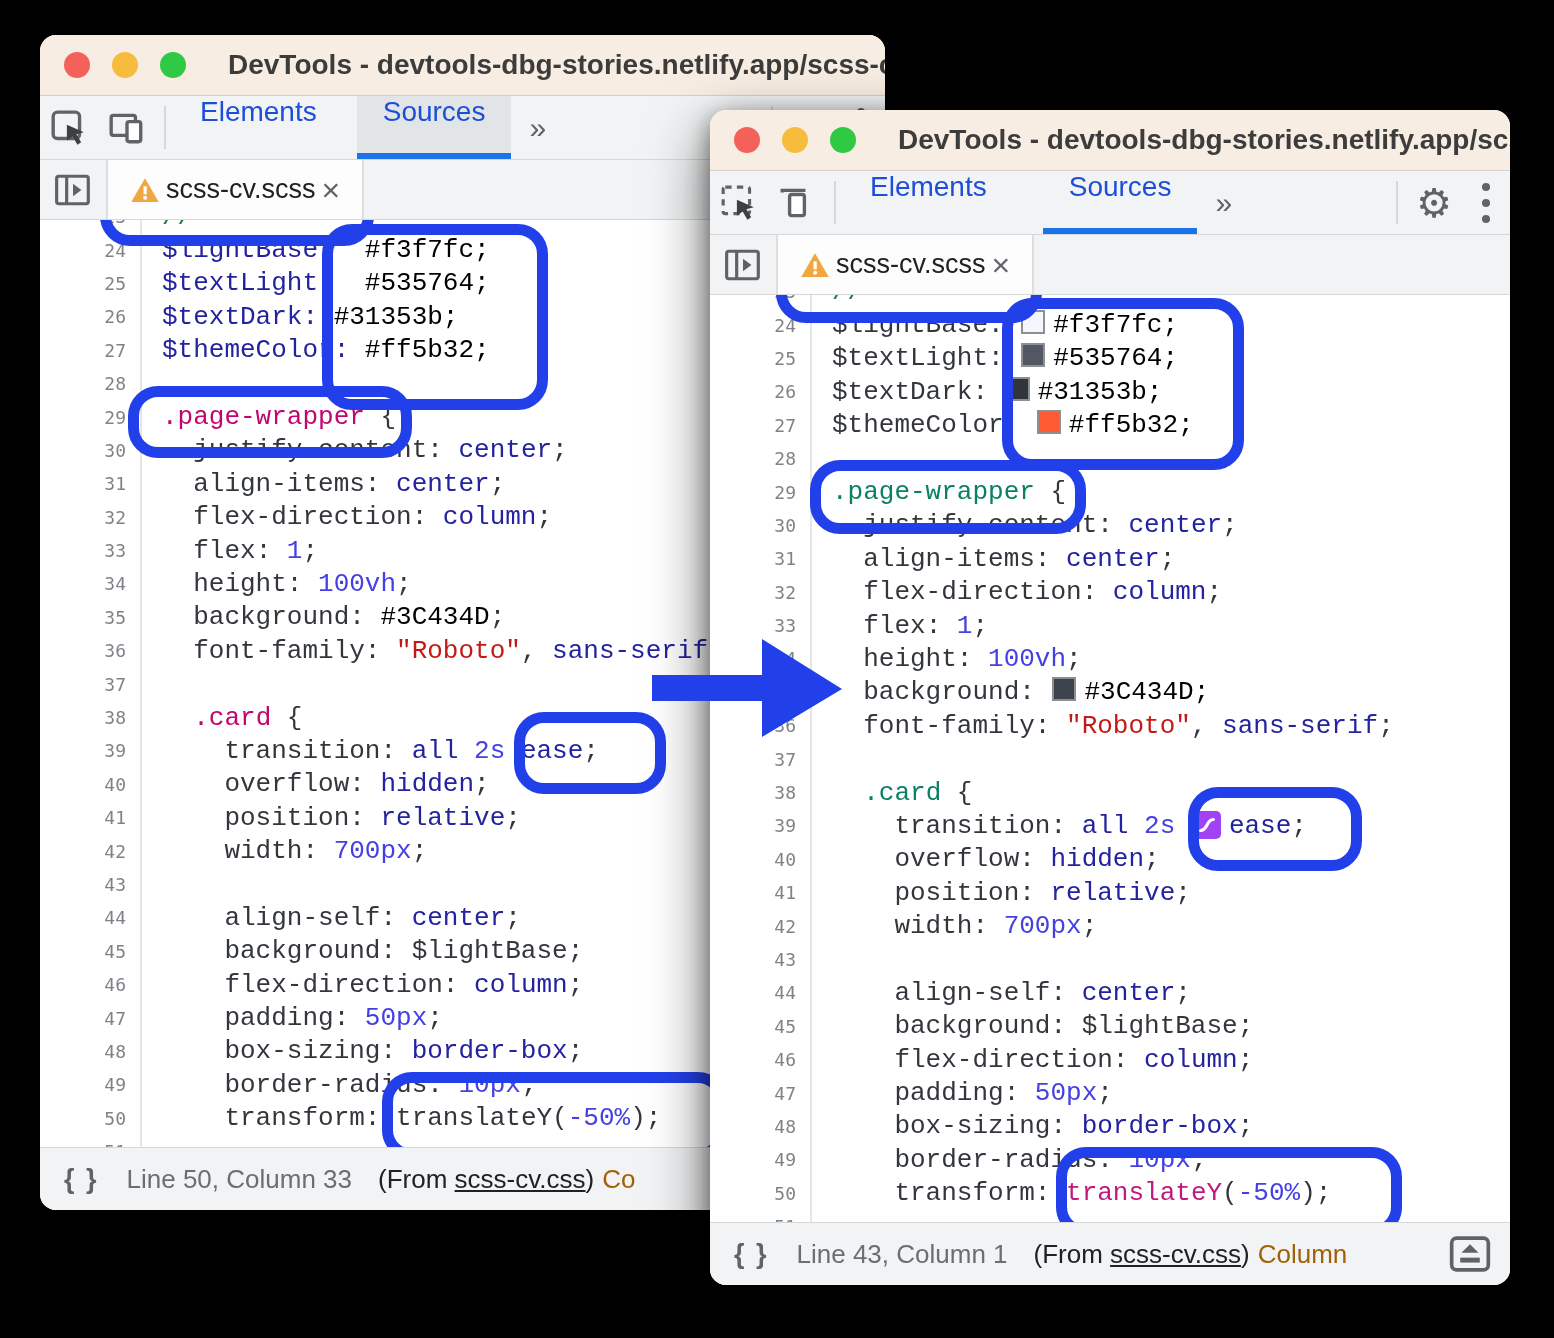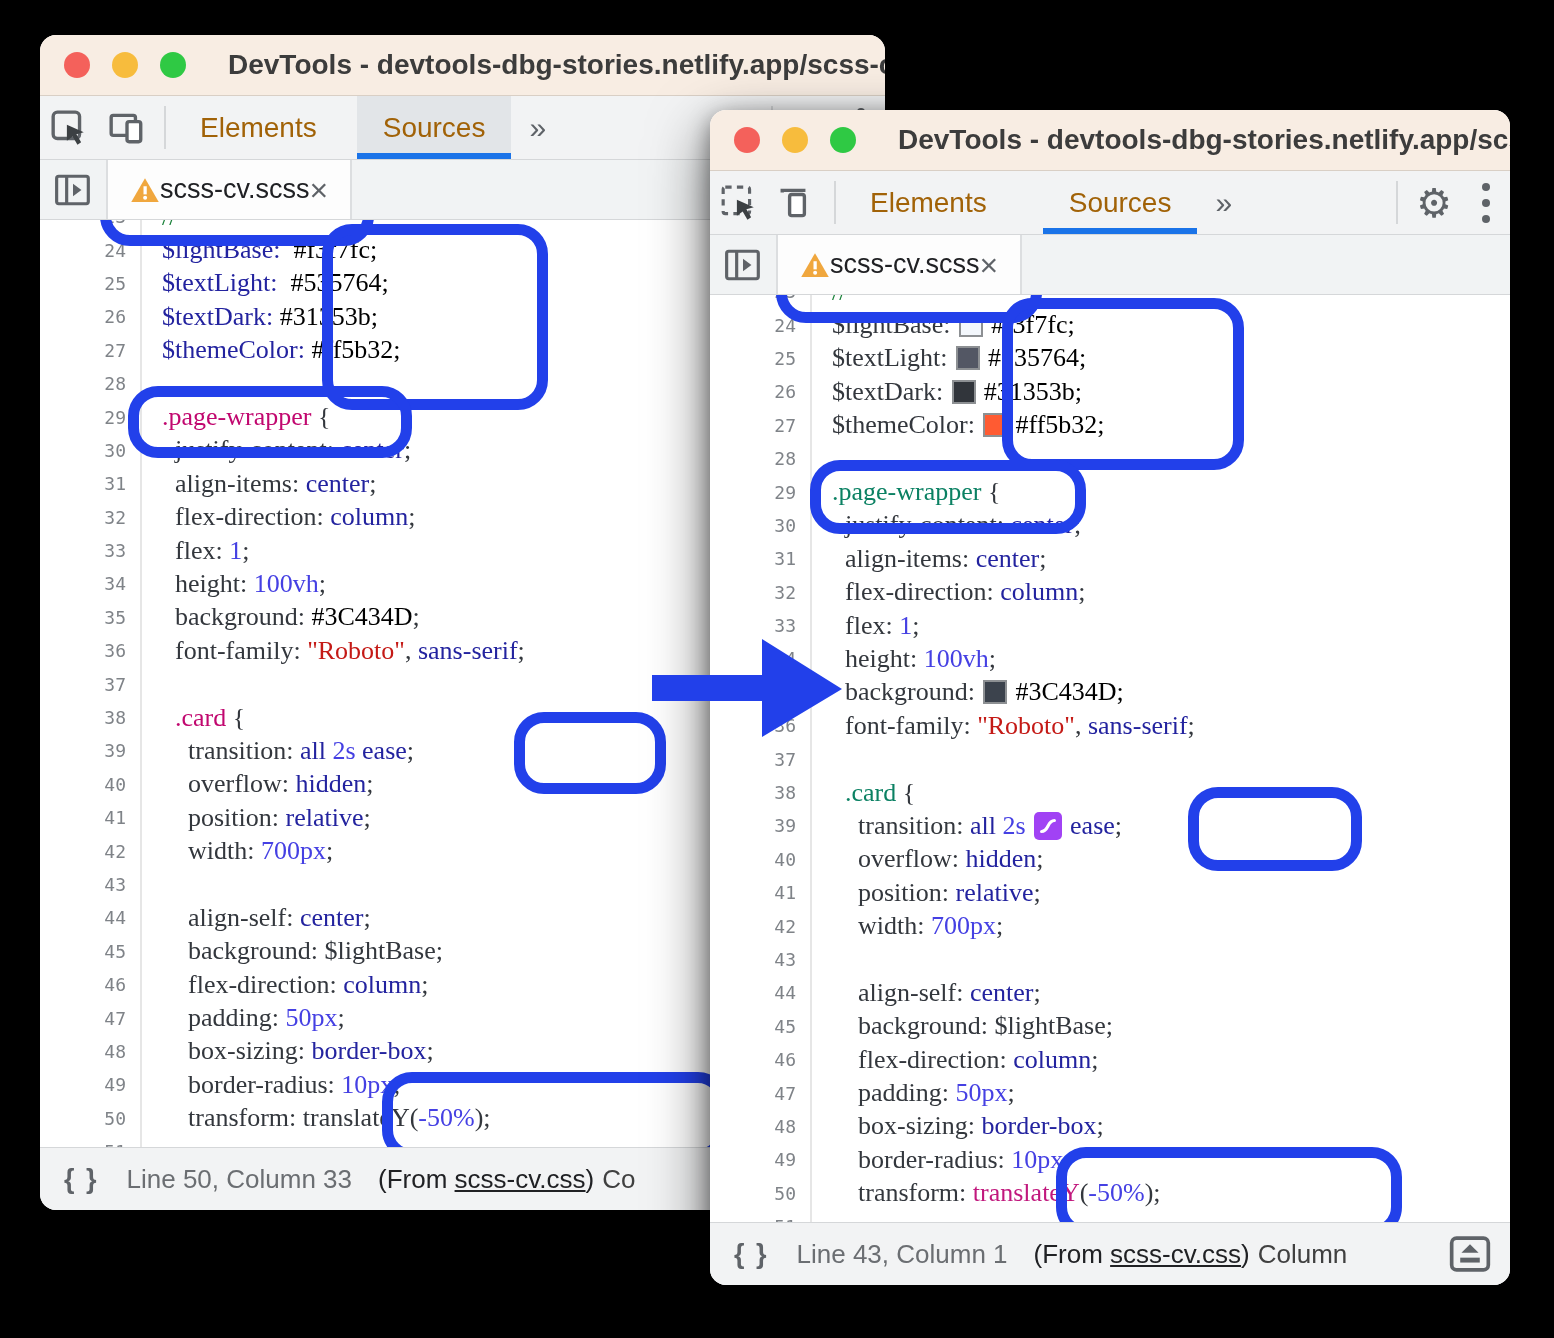--- a/index.html
+++ b/index.html
@@ -21,46 +21,46 @@
   .light.red{background:#f4615b;}
   .light.yellow{background:#f7bc3d;}
   .light.green{background:#2fc944;}
   .win-title{margin-left:42px;font-size:28px;font-weight:bold;color:#3c3c3c;white-space:nowrap;overflow:hidden;}
 
   
   .toolbar{height:63px;background:#f2f3f4;border-bottom:1px solid #d5d7d9;
     display:flex;align-items:stretch;flex-shrink:0;position:relative;}
   .tbicon{display:flex;align-items:center;justify-content:center;width:58px;flex-shrink:0;}
   .tbdivider{width:0;border-left:2px solid #d5d7d9;margin:10px 8px;}
-  .paneltab{display:flex;align-items:center;padding:0 26px;font-size:28px;color:#a16207;position:relative;white-space:nowrap;}
+  .paneltab{display:flex;align-items:flex-start;padding:0 26px;font-size:28px;color:#1d4ed8;position:relative;white-space:nowrap;}
   .paneltab.selected-gray{background:#e2e5e8;}
   .paneltab .underline{position:absolute;left:0;right:0;bottom:0;height:6px;background:#1a73e8;}
   .chevs{font-size:30px;color:#5f6368;display:flex;align-items:center;padding:0 18px;}
   .gear{font-family:"DejaVu Sans",sans-serif;font-size:40px;color:#5f6368;display:flex;align-items:center;padding:0 10px;}
   .kebab{display:flex;flex-direction:column;justify-content:center;gap:8px;padding:0 20px;}
   .kebab i{width:8px;height:8px;border-radius:50%;background:#5f6368;display:block;}
   .tbspacer{flex:1;}
 
   
   .filetabs{height:59px;background:#f1f3f4;border-bottom:1px solid #d5d7d9;
     display:flex;align-items:stretch;flex-shrink:0;}
   .toggle-cell{width:66px;border-right:2px solid #dcdee0;display:flex;align-items:center;justify-content:center;flex-shrink:0;}
-  .filetab{display:flex;align-items:center;background:#fdfdfd;border-right:2px solid #dcdee0;padding:0 22px;gap:0;text-align:right;}
+  .filetab{display:flex;align-items:center;background:#fdfdfd;border-right:2px solid #dcdee0;padding:0 22px;gap:6px;text-align:right;}
   .filetab .fname{font-size:27px;color:#202124;white-space:nowrap;}
   .filetab .fclose{font-size:32px;color:#5f6368;line-height:1;}
 
   
   .code{flex:1;position:relative;overflow:hidden;background:#fff;}
   .code-lines{position:absolute;left:0;top:-20px;right:0;}
   .code-row{height:33.4px;display:flex;align-items:center;}
   .ln{width:86px;padding-right:14px;text-align:right;flex-shrink:0;
     font-family:"DejaVu Sans Mono","Liberation Mono",monospace;font-size:18px;color:#7f8388;}
   .gsep{align-self:stretch;border-left:2px solid #e6e6e6;}
-  .ct{font-family:Liberation Serif, serif;font-size:26px;
-    white-space:pre;padding-left:20px;display:flex;align-items:center;}
+  .ct{font-family:Liberation Mono, monospace;font-size:26px;
+    white-space:pre;padding-left:20px;display:flex;align-items:flex-start;}
   .seg{white-space:pre;}
   .seg-pr{color:#33373d;} .seg-pl{color:#33373d;}
   .seg-kw{color:#23239f;} .seg-num{color:#4540e3;}
   .seg-hex{color:#000000;} .seg-str{color:#c41a16;}
   .seg-selL{color:#c1076f;} .seg-selR{color:#0b8163;}
   .seg-var{color:#23239f;} .seg-fn{color:#c1187d;} .seg-com{color:#188038;}
   .swatch{display:inline-block;width:24px;height:24px;margin:0 8px 0 2px;
     border:2px solid #8d9093;box-sizing:border-box;vertical-align:middle;flex-shrink:0;}
   .bez{display:inline-flex;width:28px;height:28px;border-radius:5px;background:#a142f4;
     align-items:center;justify-content:center;margin:0 8px 0 2px;flex-shrink:0;}
@@ -69,21 +69,21 @@
   
   .ann{position:absolute;border:11px solid #2240ea;border-radius:30px;pointer-events:none;z-index:5;}
 
   
   .statusbar{height:62px;background:#f2f3f4;border-top:1px solid #d5d7d9;
     display:flex;align-items:center;flex-shrink:0;padding:0 18px;font-size:26px;color:#6b6e72;white-space:nowrap;overflow:hidden;}
   .braces{font-weight:bold;color:#5f6368;font-size:27px;margin:0 28px 0 6px;letter-spacing:2px;}
   .pos-text{color:#6b6e72;}
   .from-group{margin-left:26px;color:#202124;}
   .from-group .srclink{text-decoration:underline;}
-  .coverage{margin-left:8px;color:#404040;}
+  .coverage{margin-left:8px;color:#a16207;}
   .drawer-btn{margin-left:auto;display:flex;align-items:center;}
 
   .arrow-wrap{position:absolute;left:650px;top:633px;width:195px;height:110px;z-index:30;}
 </style>
 </head>
 <body>
 
 <div class="window win-left">
   <div class="titlebar">
     <div class="lights">

